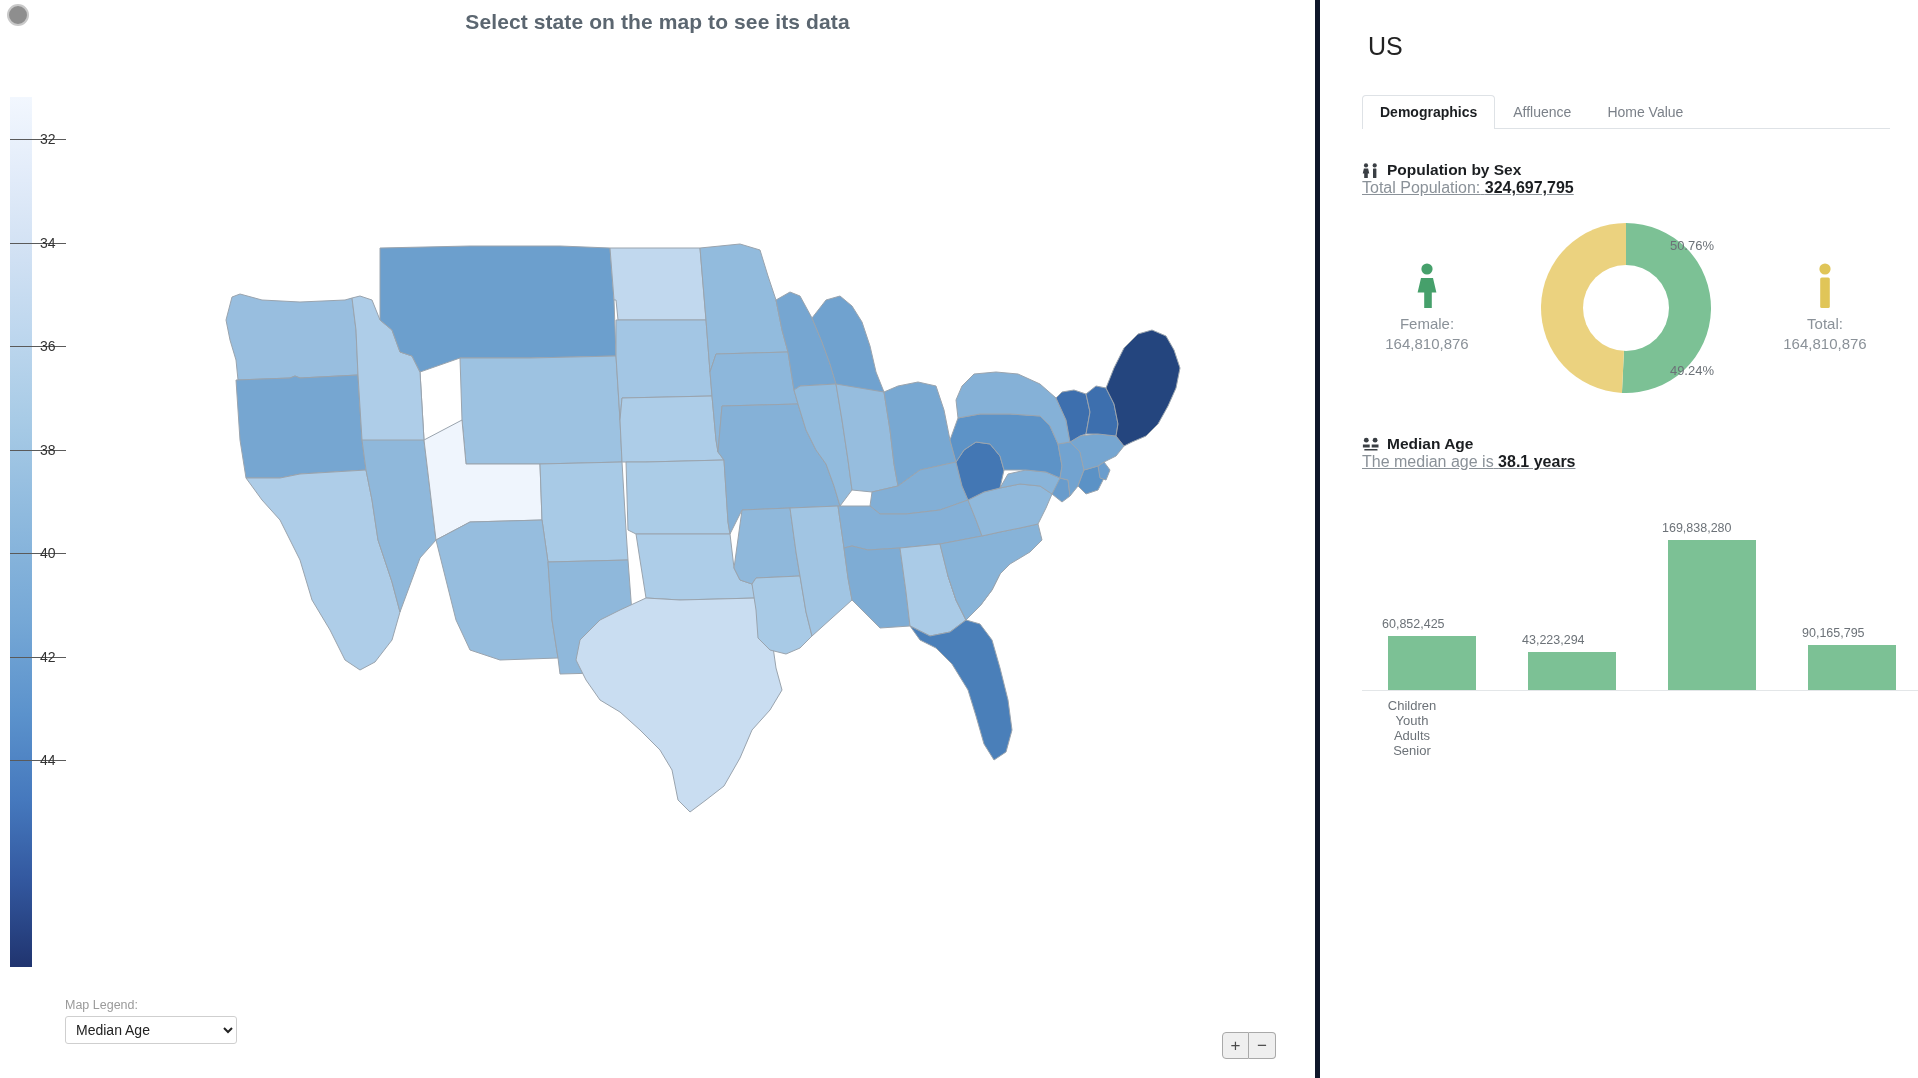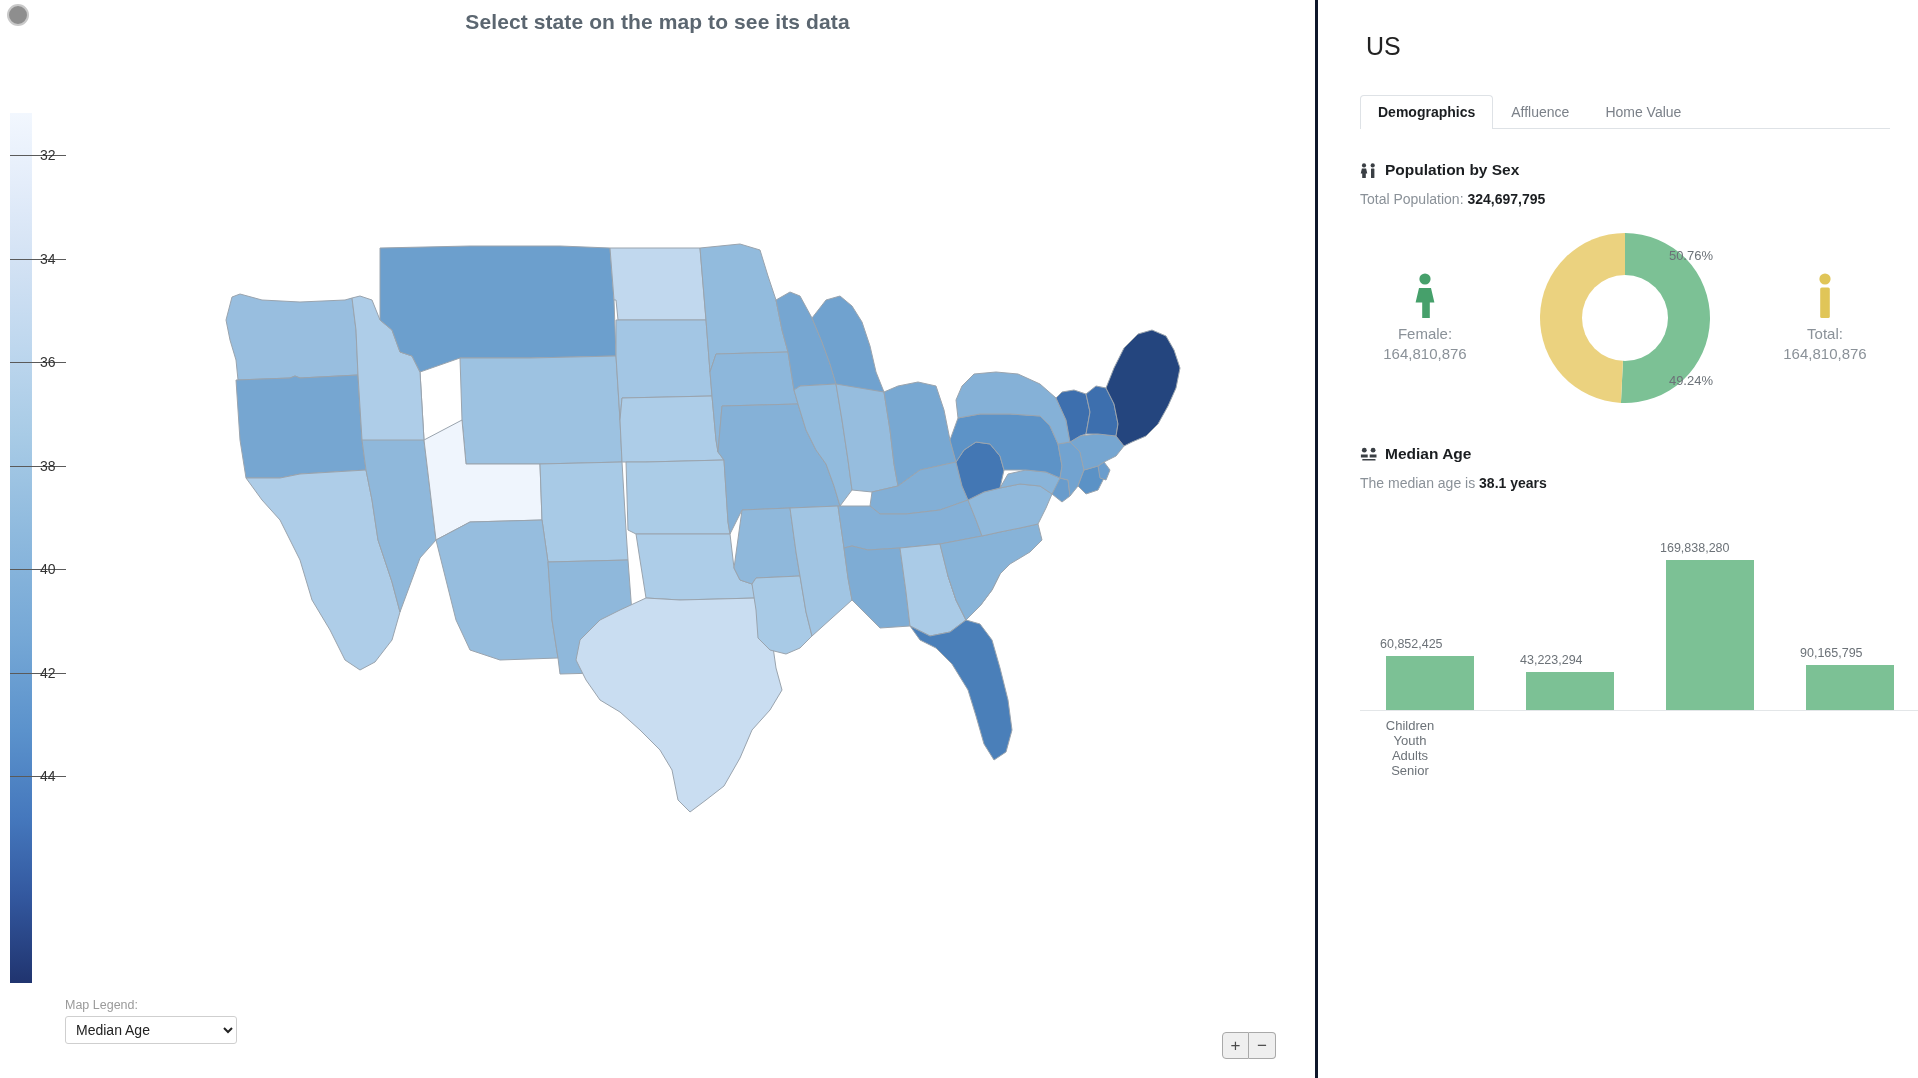--- a/index.html
+++ b/index.html
@@ -26,21 +26,21 @@
     border: 2px solid #c9c9c9;
   }
   .map-title {
     position: absolute; top: 10px; left: 0; width: 1315px;
     text-align: center;
     font-size: 21px; color: #5b6670; font-weight: 700;
     letter-spacing: .1px;
   }
 
   
-  .legend-wrap { position: absolute; left: 10px; top: 113px; width: 120px; height: 870px; }
+  .legend-wrap { position: absolute; left: 10px; top: 97px; width: 120px; height: 870px; }
   .legend-bar {
     position: absolute; left: 0; top: 0; width: 22px; height: 870px;
     background: linear-gradient(to bottom,
       #f2f7fe 0%, #e4edfa 8%, #d3e2f4 17%, #bed7ee 27%,
       #a8cbe6 37%, #8fbade 48%, #76a8d6 60%, #5b92cc 71%,
       #4578bd 81%, #33589f 90%, #20346f 100%);
   }
   .legend-tick { position: absolute; left: 0; width: 56px; height: 1px; background: #5a5a5a; }
   .legend-tick-label {
     position: absolute; left: 30px; font-size: 14px; color: #333; transform: translateY(-50%);
@@ -70,21 +70,21 @@
   .zoom-btn.minus { border-radius: 0 4px 4px 0; border-left: none; }
 
   .map-svg { position: absolute; left: 0; top: 0; width: 1315px; height: 1078px; }
   .state { stroke: #9aa4ae; stroke-width: 1; stroke-linejoin: round; }
 
   
   .data-pane {
     position: relative;
     flex: 0 0 603px; width: 603px; height: 1078px;
     background: #ffffff;
-    border-left: 3px solid #0f172a;
+    border-left: 5px solid #0f172a;
     padding: 0 28px;
   }
   .pane-title { font-size: 25px; color: #222; font-weight: 400; margin: 32px 0 0 20px; }
 
   .tabs {
     display: flex; align-items: flex-end;
     margin: 34px 0 0 14px;
     border-bottom: 1px solid #dee2e6;
     height: 34px;
   }
@@ -101,21 +101,21 @@
     border-color: #dee2e6 #dee2e6 #ffffff;
     border-radius: 4px 4px 0 0;
   }
 
   .section { margin: 0 0 0 14px; }
   .section-head {
     display: flex; align-items: center; gap: 8px;
     margin-top: 32px;
     font-size: 15.5px; font-weight: bold; color: #1b1e21;
   }
-  .section-sub { margin-top: 12px; font-size: 14px; color: #8a9198; }
+  .section-sub { font-size: 16px; color: #8a9198; text-decoration: underline; }
   .section-sub b { color: #1b1e21; font-weight: bold; }
 
   .icon-sex, .icon-age { display: inline-block; width: 17px; height: 15px; }
 
   
   .sex-row {
     position: relative; display: flex; align-items: center;
     justify-content: space-between;
     margin-top: 16px; height: 190px;
   }

